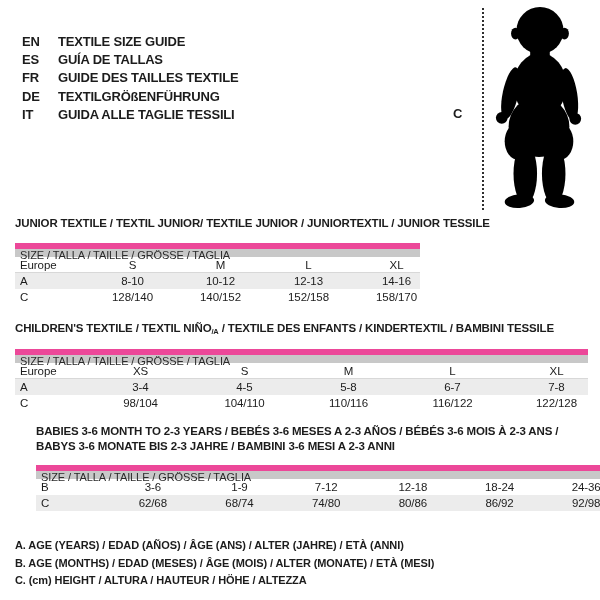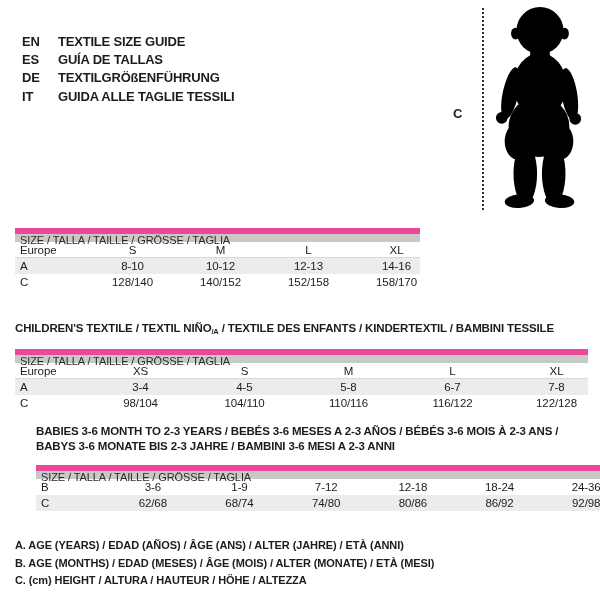--- a/index.html
+++ b/index.html
@@ -55,20 +55,24 @@
 <div class="lang-list">
   <div class="lang-row">
     <span class="lang-code">EN</span>
     <span class="lang-label">TEXTILE SIZE GUIDE</span>
   </div>
   <div class="lang-row">
     <span class="lang-code">ES</span>
     <span class="lang-label">GUÍA DE TALLAS</span>
   </div>
   <div class="lang-row">
+    <span class="lang-code">FR</span>
+    <span class="lang-label">GUIDE DES TAILLES TEXTILE</span>
+  </div>
+  <div class="lang-row">
     <span class="lang-code">DE</span>
     <span class="lang-label">TEXTILGRÖßENFÜHRUNG</span>
   </div>
   <div class="lang-row">
     <span class="lang-code">IT</span>
     <span class="lang-label">GUIDA ALLE TAGLIE TESSILI</span>
   </div>
 </div>
 
 <div class="height-line"></div>
@@ -88,20 +92,21 @@
     <ellipse cx="81" cy="91" rx="8" ry="27" transform="rotate(-9 81 91)"></ellipse>
     <circle cx="87" cy="116" r="6"></circle>
     <ellipse cx="36" cy="172" rx="12" ry="31"></ellipse>
     <ellipse cx="65" cy="172" rx="12" ry="31"></ellipse>
     <ellipse cx="30" cy="200" rx="15" ry="7" transform="rotate(-4 30 200)"></ellipse>
     <ellipse cx="71" cy="200" rx="15" ry="7" transform="rotate(4 71 200)"></ellipse>
   </g>
 </svg>
 
 <div class="tbl-block w-junior">
+  <div class="tbl-title">JUNIOR TEXTILE / TEXTIL JUNIOR/ TEXTILE JUNIOR / JUNIORTEXTIL / JUNIOR TESSILE</div>
   <div class="size-table">
     <div class="band">SIZE / TALLA / TAILLE / GRÖSSE / TAGLIA</div>
     <div>
         <div class="t-row divider">
           <div class="t-label">Europe</div>
           <div class="t-cell">S</div>
           <div class="t-cell">M</div>
           <div class="t-cell">L</div>
           <div class="t-cell">XL</div>
         </div>

